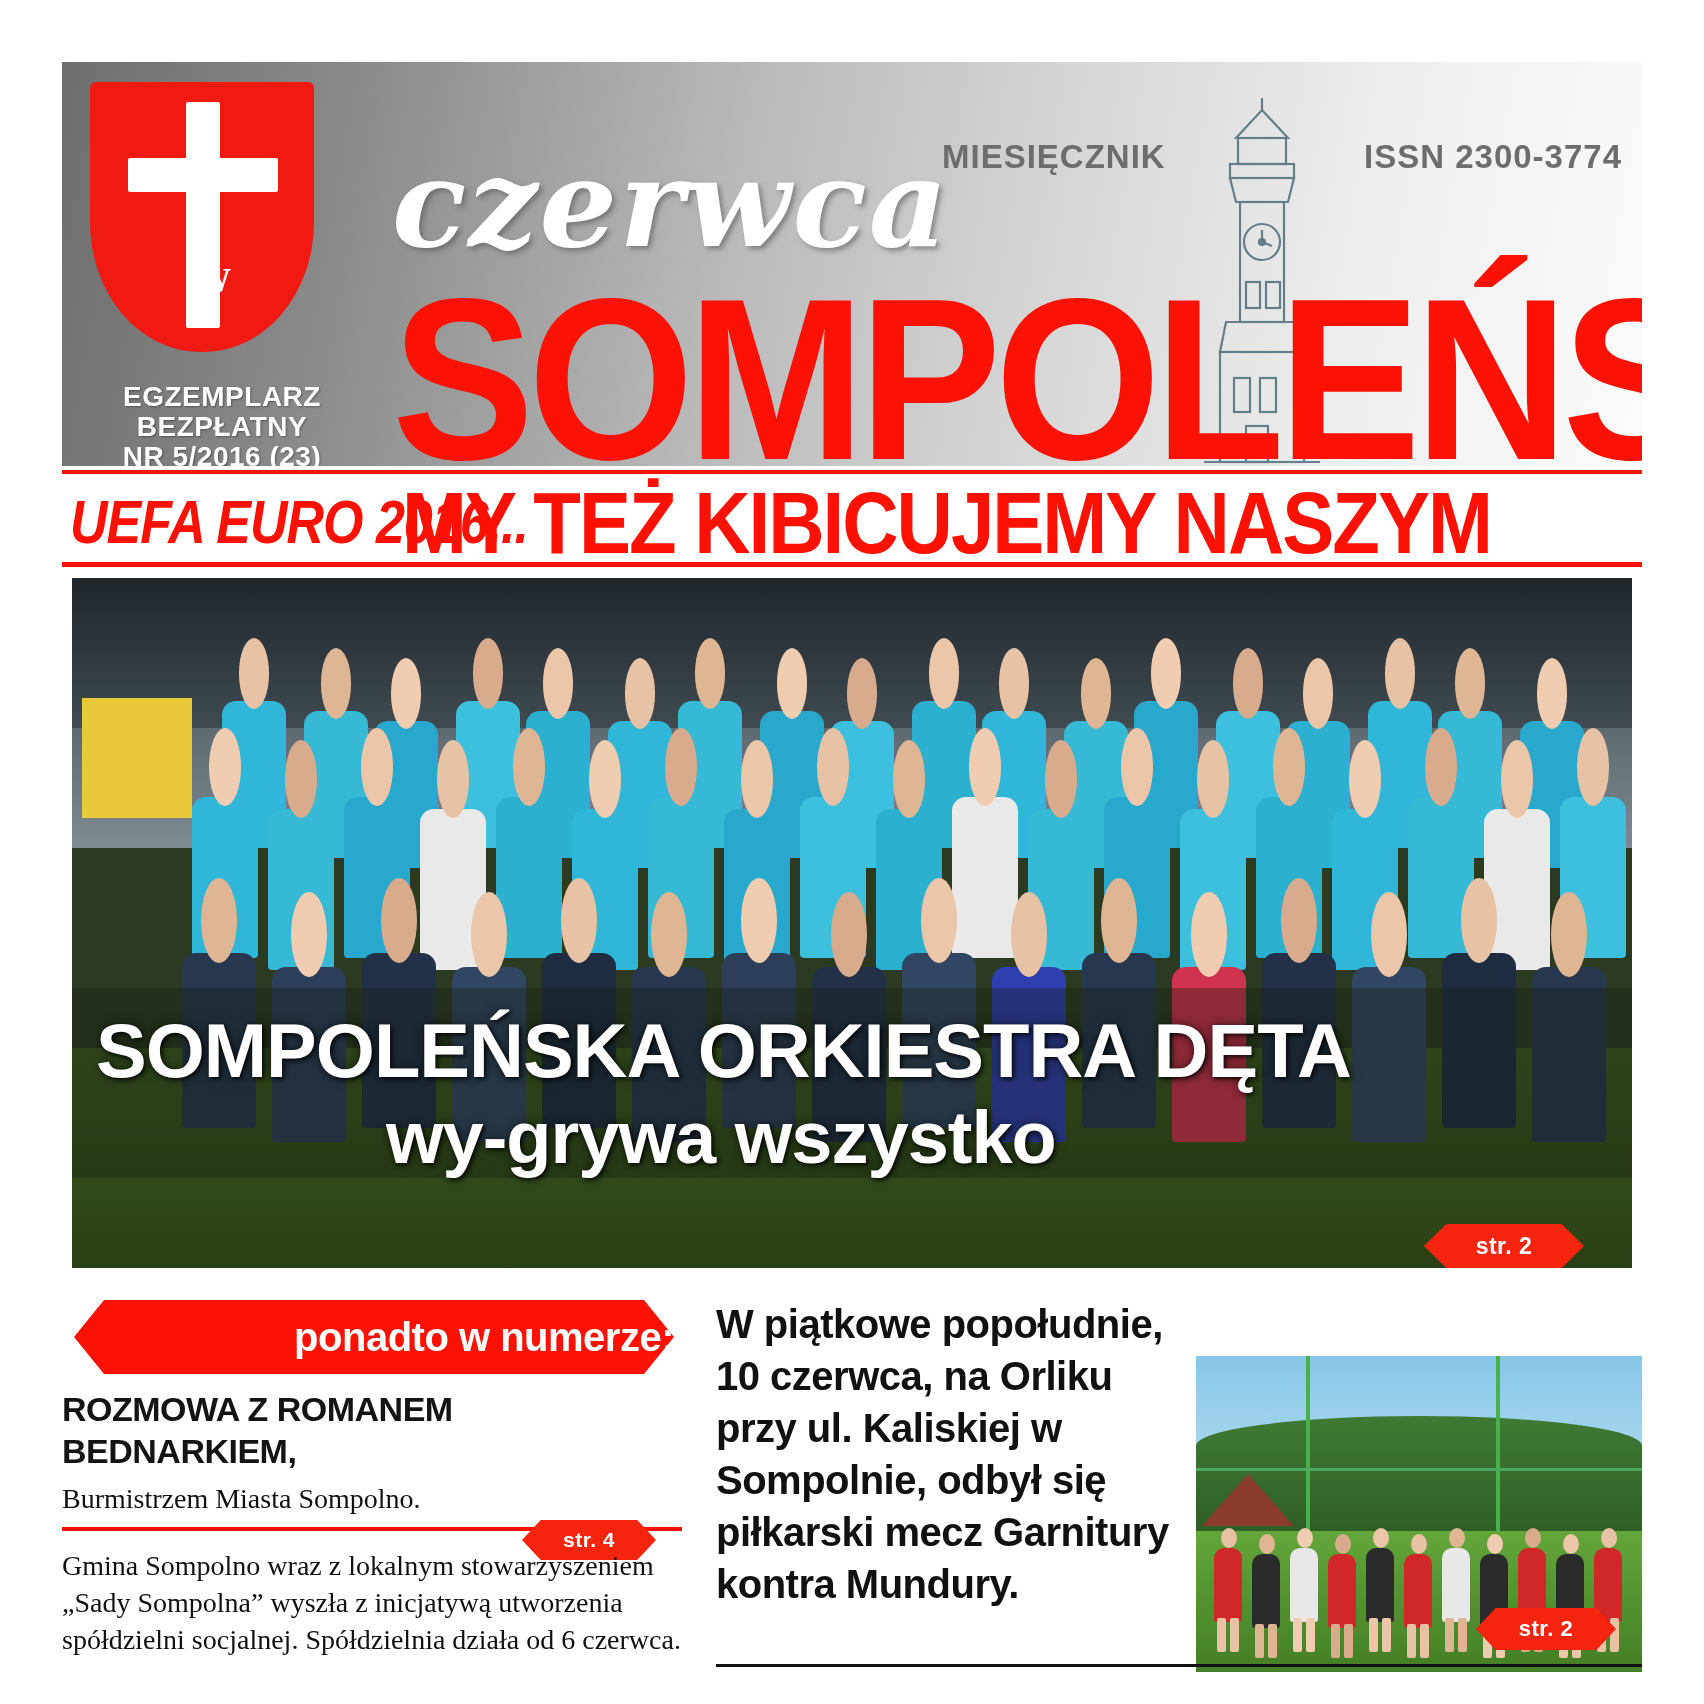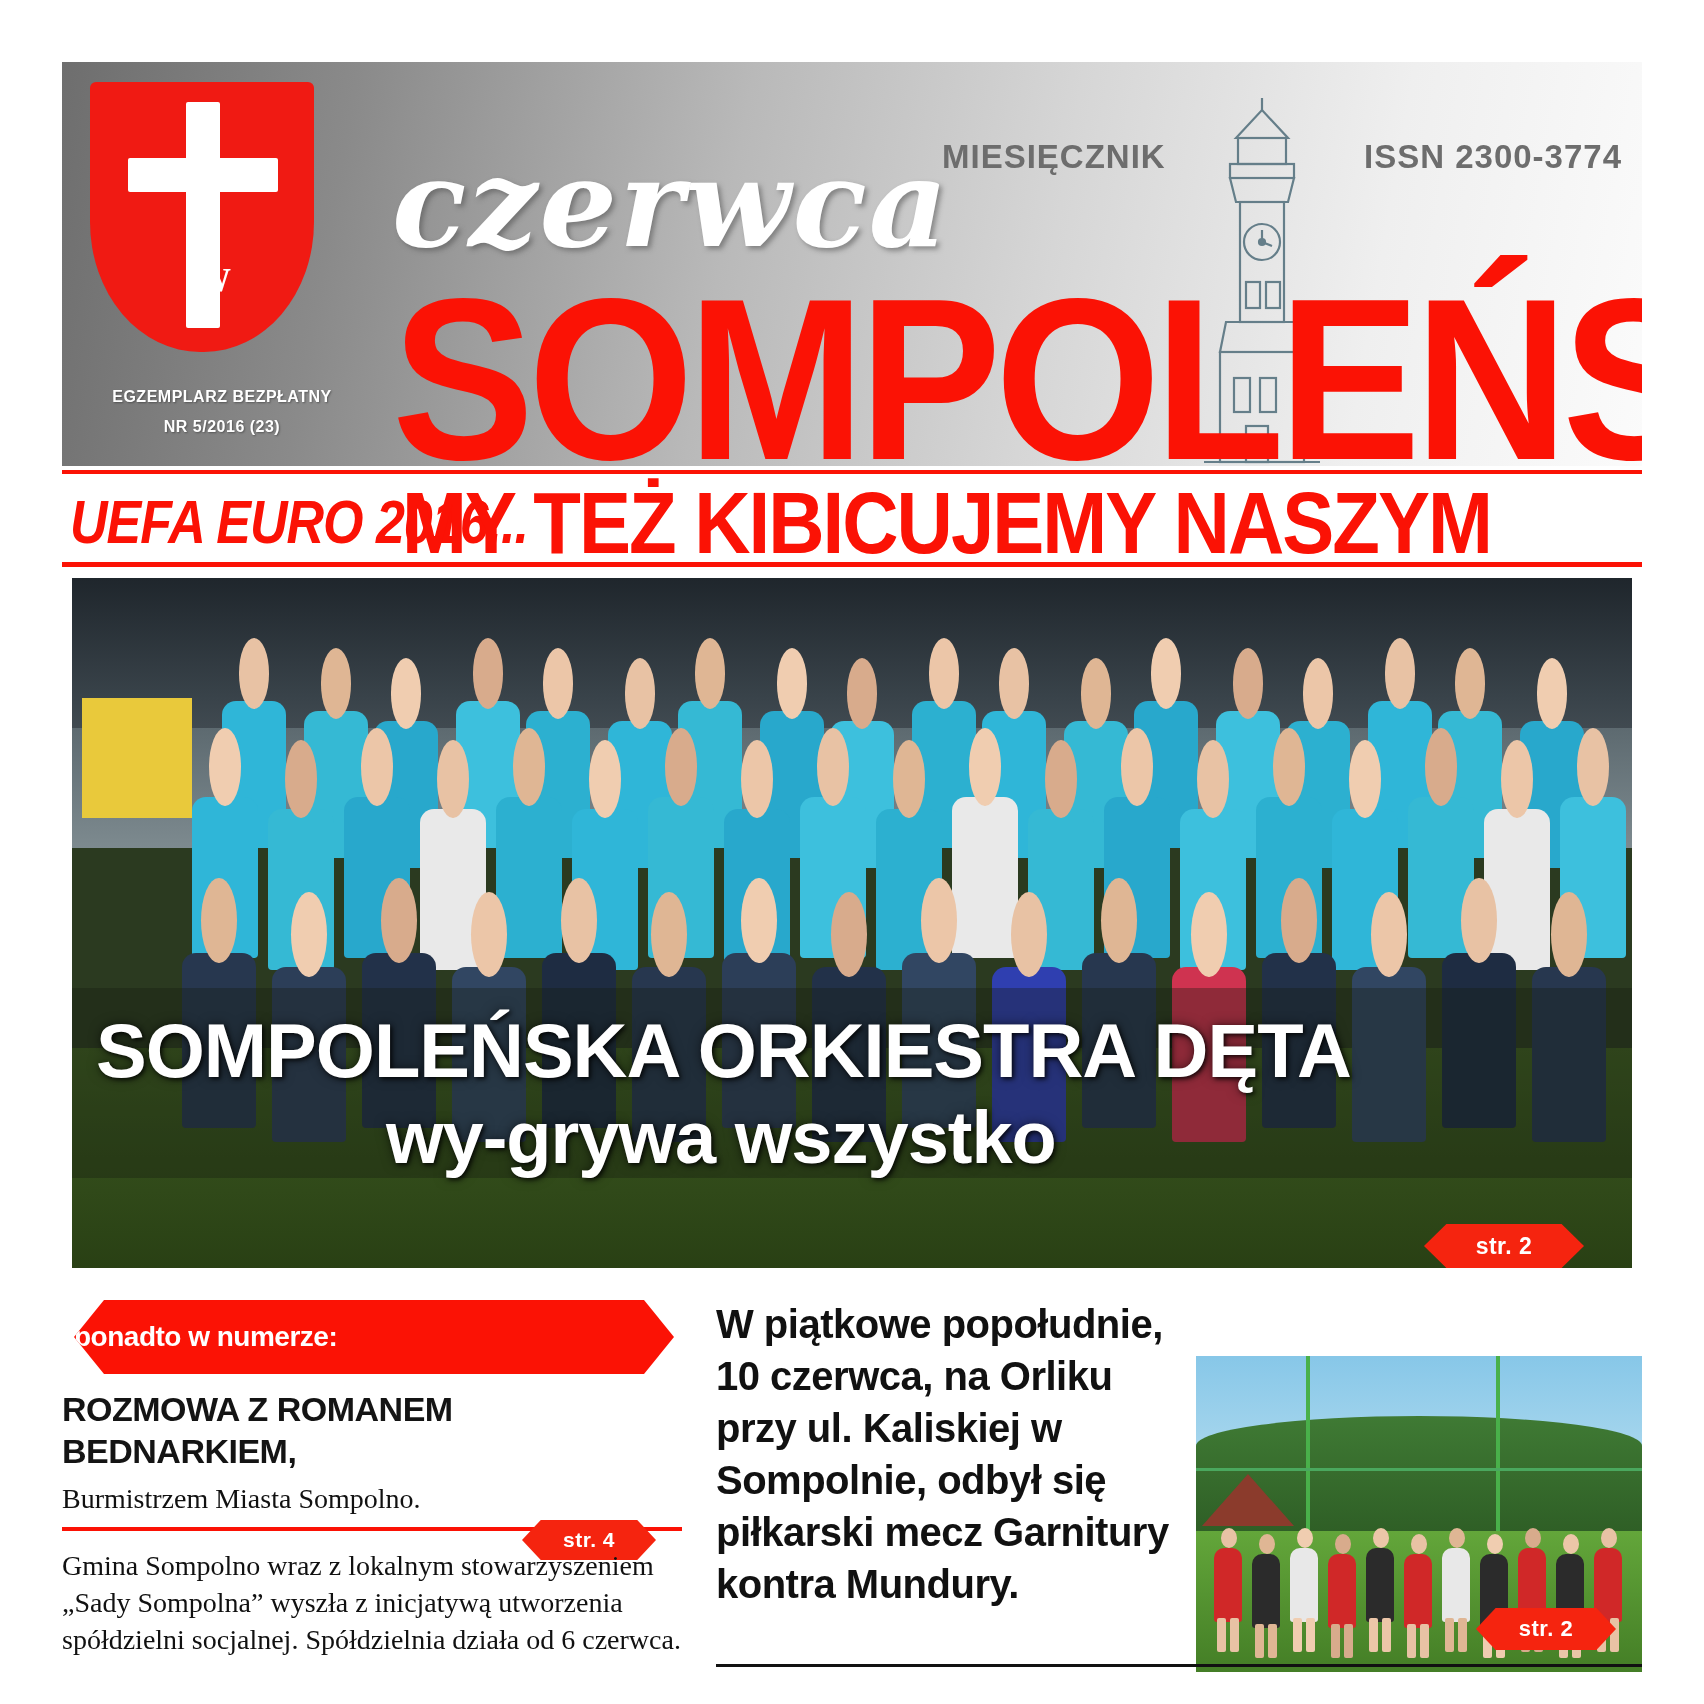--- a/index.html
+++ b/index.html
@@ -66,21 +66,21 @@
     font-size:205px;line-height:200px;
     color:#fb1205;
     letter-spacing:-6px;
     transform:scaleX(1.04) scaleY(1.12);
     transform-origin:left top;
     white-space:nowrap;
   }
 
   .freecopy{
     position:absolute;left:10px;top:320px;width:300px;text-align:center;
-    color:#ffffff;font-weight:bold;font-size:16px;line-height:30px;letter-spacing:.5px;
+    color:#ffffff;font-weight:bold;font-size:28px;line-height:30px;letter-spacing:.5px;
     text-shadow:1px 1px 2px rgba(0,0,0,.35);
   }
 
   
   .rule-top{position:absolute;left:62px;top:470px;width:1580px;height:5px;background:#fb1205;}
   .rule-bot{position:absolute;left:62px;top:562px;width:1580px;height:5px;background:#fb1205;}
   .banner{
     position:absolute;left:62px;top:474px;width:1580px;height:88px;
     background:#ffffff;overflow:hidden;
   }
@@ -136,21 +136,21 @@
     clip-path:polygon(14% 0%,86% 0%,100% 50%,86% 100%,14% 100%,0% 50%);
     letter-spacing:.5px;
   }
 
   
   .col-left{position:absolute;left:62px;top:1300px;width:620px;}
   .arrowbar{
     position:relative;width:600px;height:74px;margin-left:12px;
     background:#fb1205;
     clip-path:polygon(0% 50%,5% 0%,95% 0%,100% 50%,95% 100%,5% 100%);
-    color:#ffffff;font-weight:bold;font-size:28px;line-height:74px;text-align:left;
+    color:#ffffff;font-weight:bold;font-size:40px;line-height:74px;text-align:right;
     letter-spacing:-.5px;
   }
   .ln-head{
     margin-top:14px;font-weight:bold;font-size:34px;line-height:42px;color:#141414;
     letter-spacing:-.5px;
   }
   .ln-body{
     margin-top:8px;font-family:"Liberation Serif",serif;font-size:28px;line-height:37px;color:#111;
   }
   .hr-red{height:4px;background:#fb1205;margin-top:10px;width:100%;}

